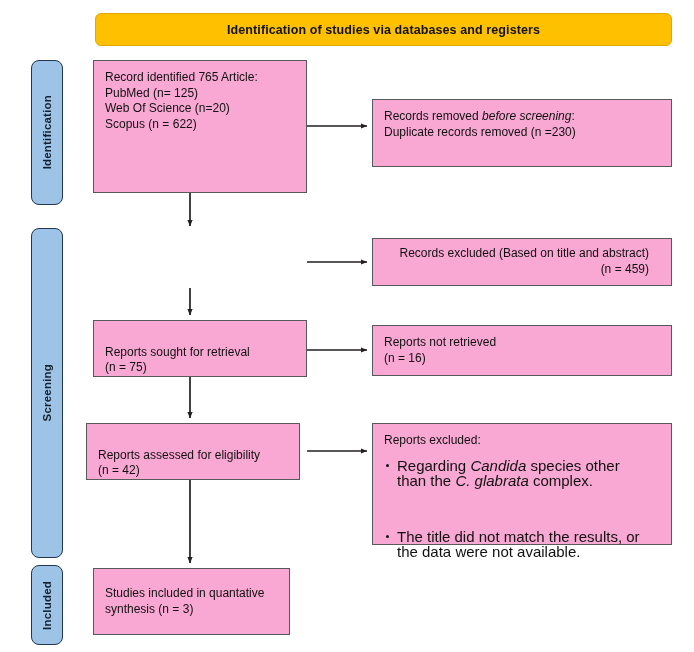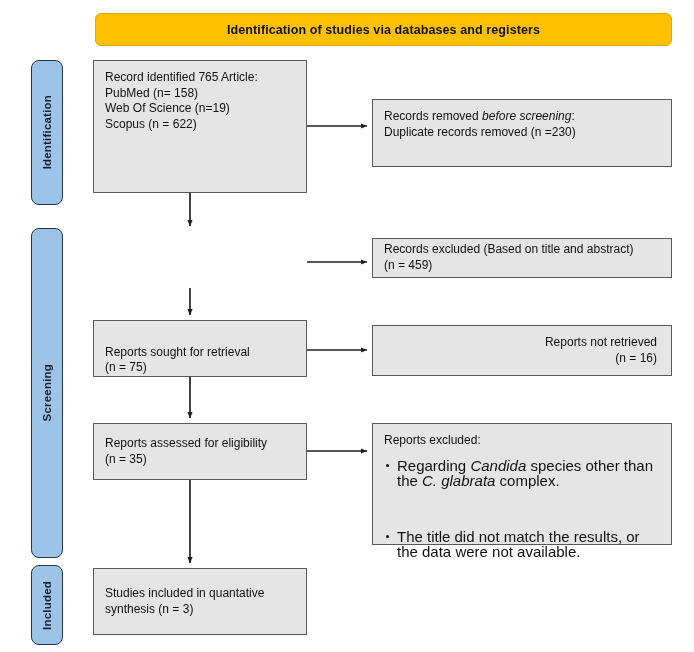--- a/index.html
+++ b/index.html
@@ -65,42 +65,42 @@
     white-space: nowrap;
   }
   #tab-identification { top: 60px;  height: 145px; }
   #tab-screening     { top: 228px; height: 330px; }
   #tab-included      { top: 565px; height: 80px;  }
 
   
   .box {
     position: absolute;
     border: 1.4px solid #58595b;
-    background: #e5e5e5;
+    background: #f9a8d4;
     box-sizing: border-box;
-    padding: 9px 14px 8px 11px;
+    padding: 9px 22px 8px 11px;
   }
   .box .txt {
     font-size: 12px;
     line-height: 15.6px;
     color: #111111;
     white-space: pre-line;
   }
 
   
   #box-identified      { left: 93px; top: 60px;  width: 214px; height: 133px; }
   #box-screened        { left: 93px; top: 231px; width: 214px; height: 57px; }
   #box-sought          { left: 93px; top: 320px; width: 214px; height: 57px; justify-content: flex-end; }
-  #box-assessed        { left: 93px; top: 423px; width: 214px; height: 57px; }
-  #box-included        { left: 93px; top: 568px; width: 214px; height: 67px; }
+  #box-assessed        { left: 86px; top: 423px; width: 214px; height: 57px; justify-content: flex-end; }
+  #box-included        { left: 93px; top: 568px; width: 197px; height: 67px; }
 
   
   #box-removed         { left: 372px; top: 99px;  width: 300px; height: 68px; }
-  #box-excluded-title  { left: 372px; top: 238px; width: 300px; height: 40px; }
-  #box-not-retrieved   { left: 372px; top: 325px; width: 300px; height: 51px; text-align: right; }
+  #box-excluded-title  { left: 372px; top: 238px; width: 300px; height: 48px; text-align: right; }
+  #box-not-retrieved   { left: 372px; top: 325px; width: 300px; height: 51px; }
   #box-excluded-detail { left: 372px; top: 423px; width: 300px; height: 122px; }
 
   
   .box.vcenter {
     display: flex;
     flex-direction: column;
     justify-content: center;
     padding-top: 0;
     padding-bottom: 0;
   }
@@ -182,30 +182,30 @@
 
       <line x1="307" y1="262" x2="367" y2="262"></line>
 
       <line x1="307" y1="350" x2="367" y2="350"></line>
 
       <line x1="307" y1="451" x2="367" y2="451"></line>
     </g>
   </svg>
 
   <div class="box" id="box-identified">
-    <div class="txt"><span>Record identified 765 Article:</span><br><span>PubMed (n= 158)</span><br><span>Web Of Science (n=19)</span><br><span>Scopus (n = 622)</span></div>
+    <div class="txt"><span>Record identified 765 Article:</span><br><span>PubMed (n= 125)</span><br><span>Web Of Science (n=20)</span><br><span>Scopus (n = 622)</span></div>
   </div>
 
 
   <div class="box vcenter" id="box-sought">
     <div class="txt"><span>Reports sought for retrieval</span><br><span>(n = 75)</span></div>
   </div>
 
   <div class="box vcenter" id="box-assessed">
-    <div class="txt"><span>Reports assessed for eligibility</span><br><span>(n = 35)</span></div>
+    <div class="txt"><span>Reports assessed for eligibility</span><br><span>(n = 42)</span></div>
   </div>
 
   <div class="box vcenter" id="box-included">
     <div class="txt"><span>Studies included in quantative</span><br><span>synthesis (n = 3)</span></div>
   </div>
 
   <div class="box" id="box-removed">
     <div class="txt"><span>Records removed </span><span class="ital">before screening</span><span>:</span><br><span>    Duplicate records removed (n =230)</span></div>
   </div>
 

